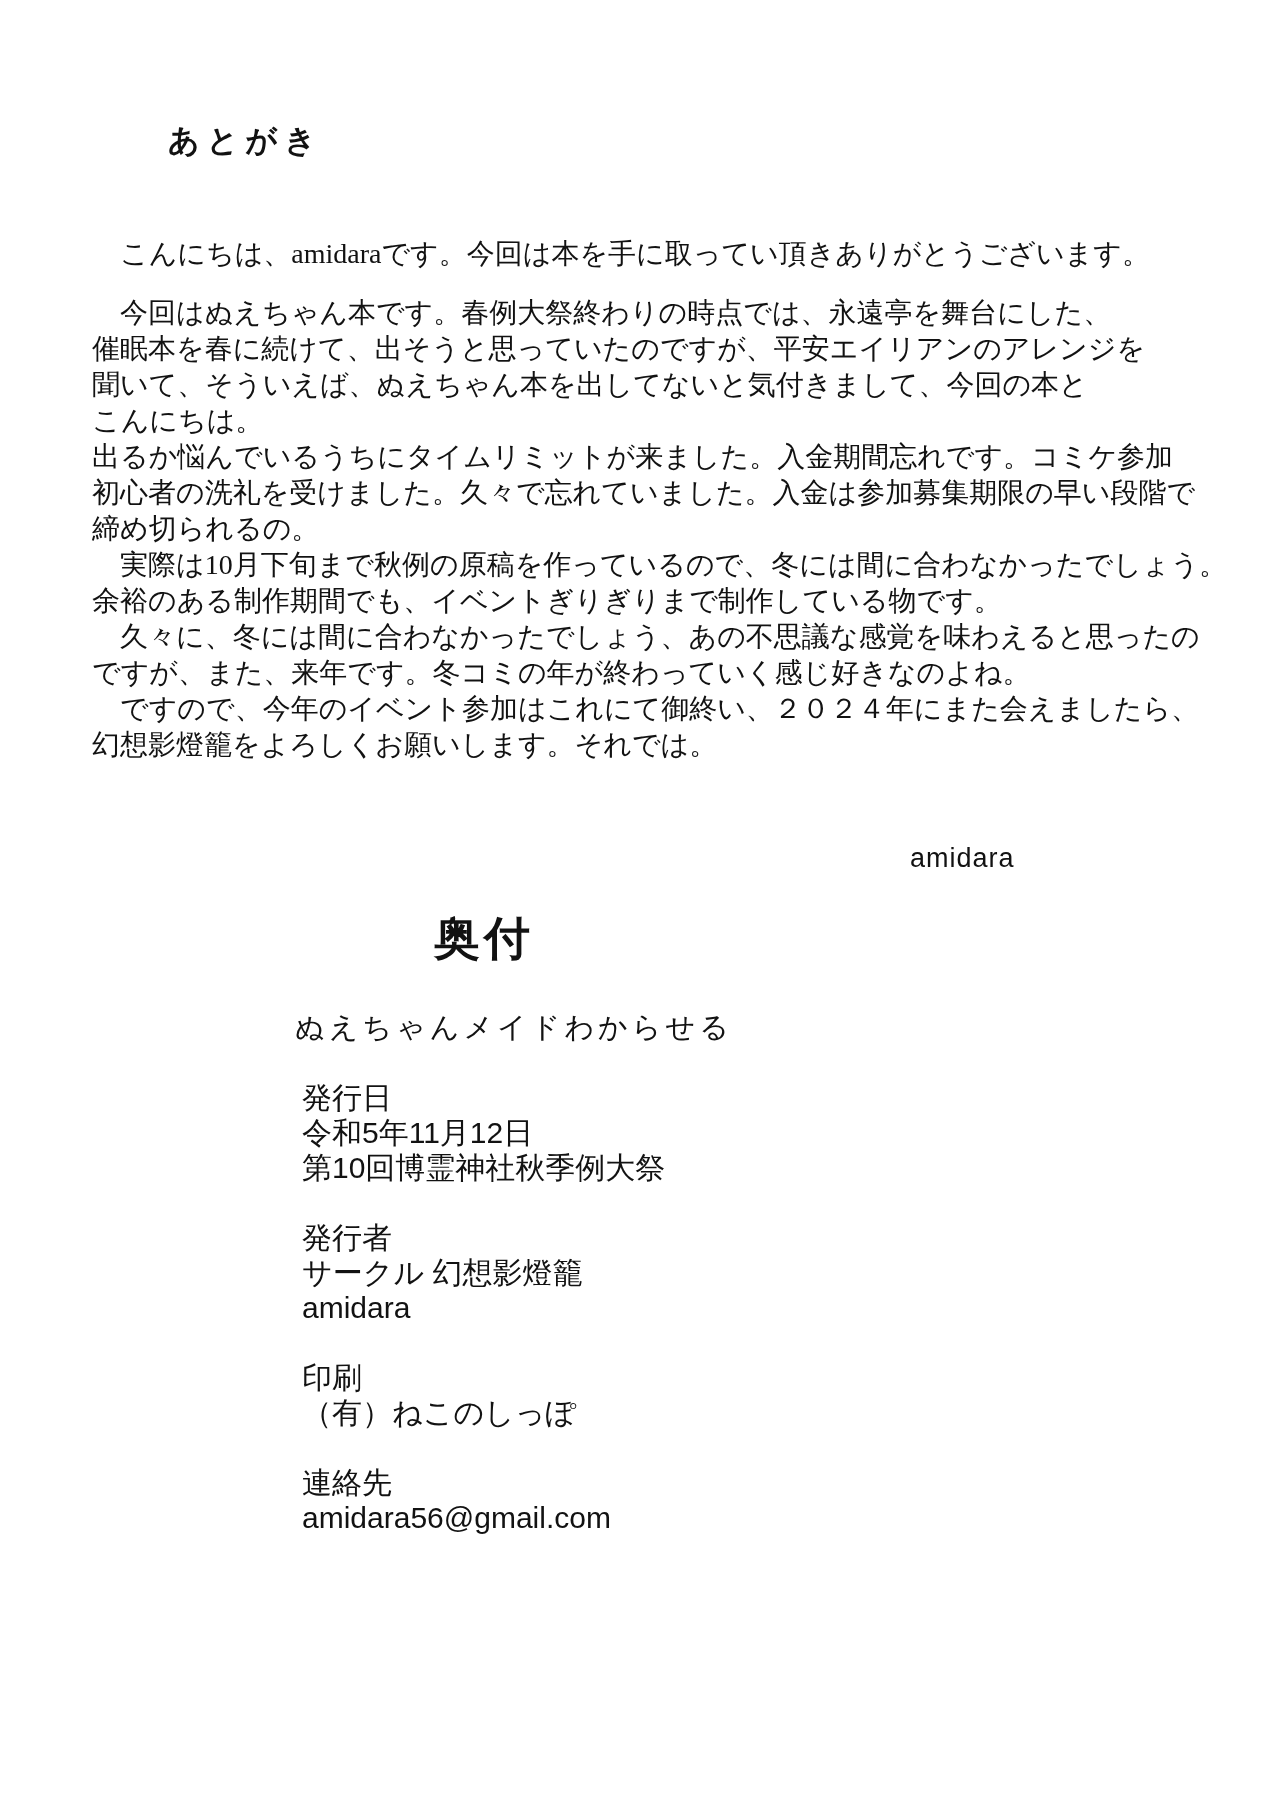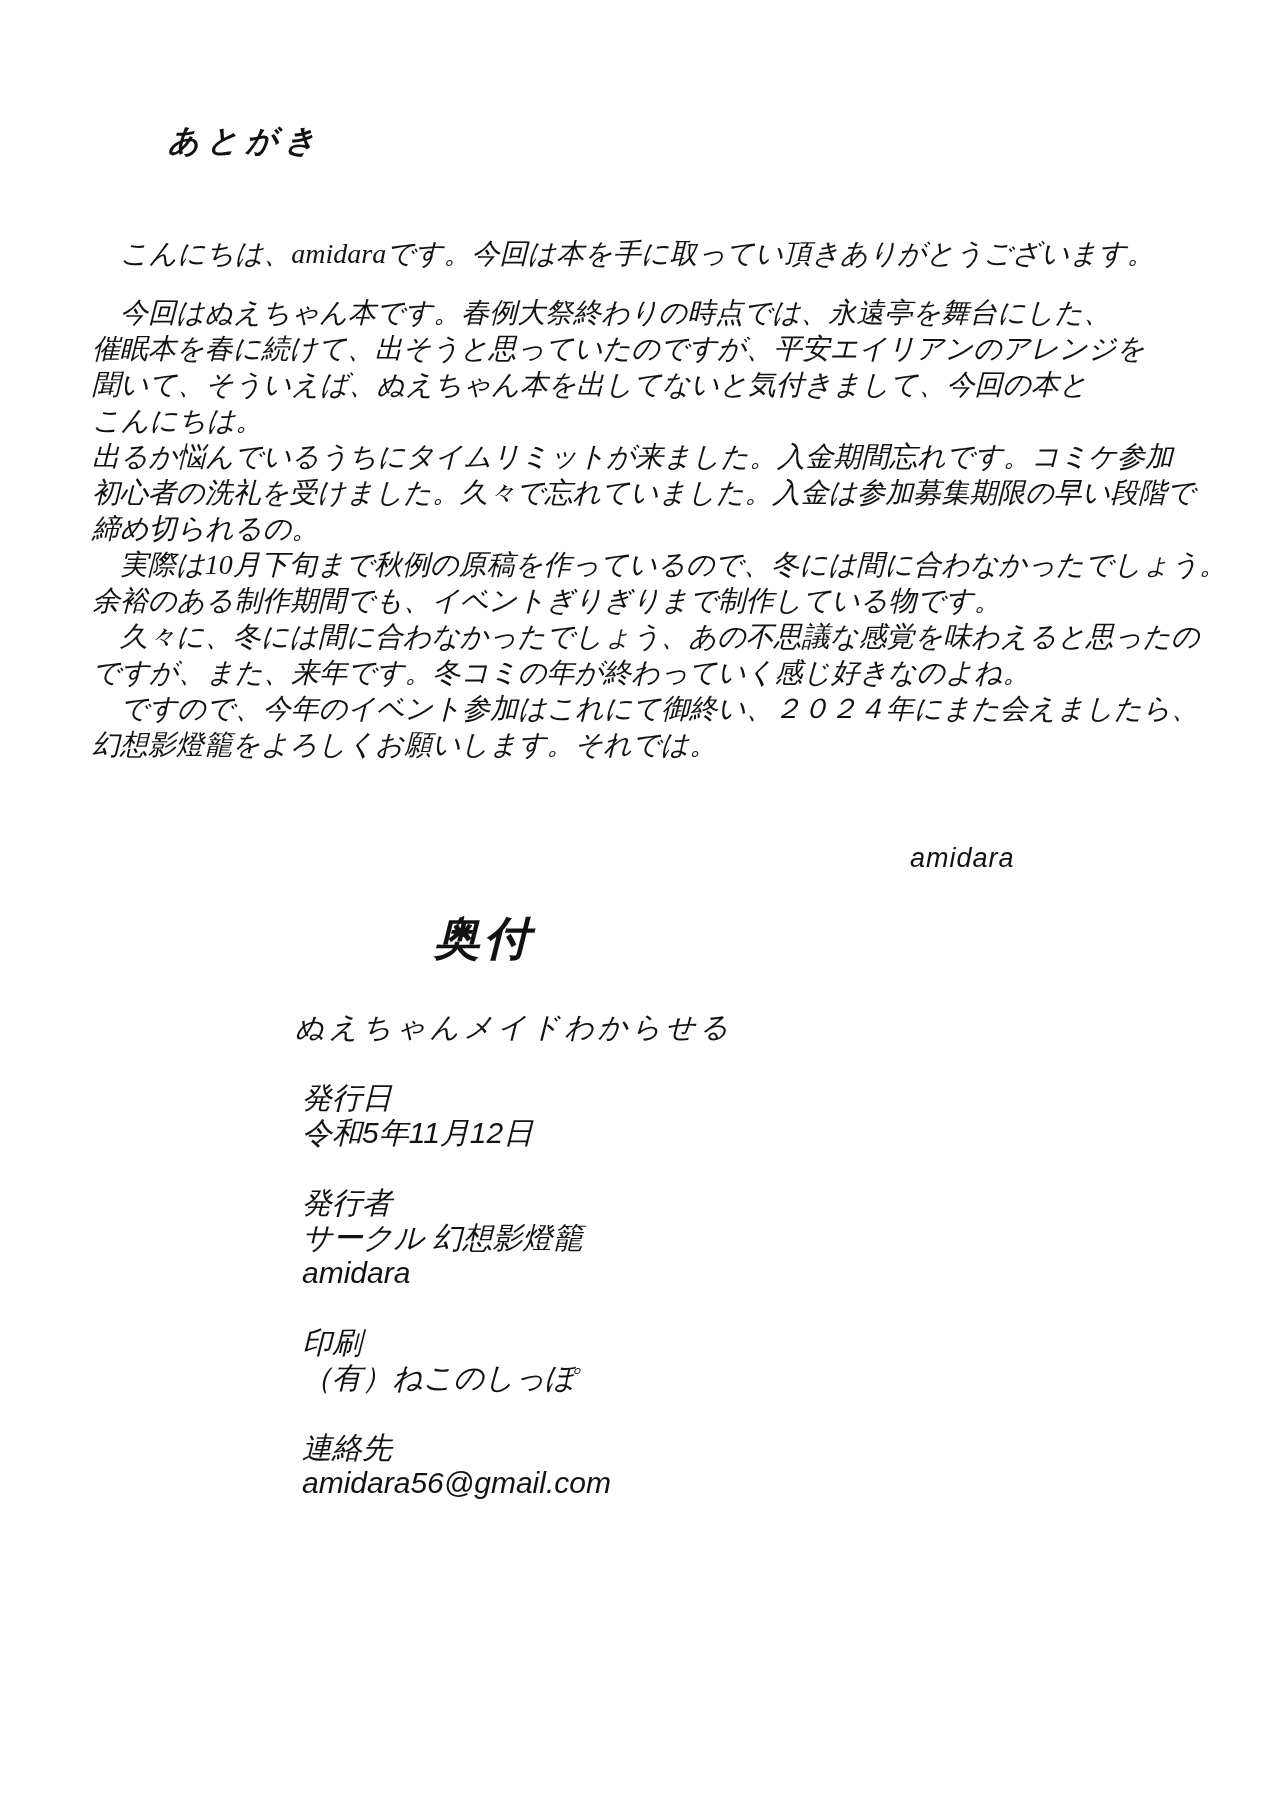--- a/index.html
+++ b/index.html
@@ -3,21 +3,20 @@
 <meta charset="utf-8">
 <style>
   html, body { margin: 0; padding: 0; background: #ffffff; }
   .page {
     position: relative;
     width: 1280px;
     height: 1554px;
     background: #ffffff;
     color: #121212;
     overflow: hidden;
-    font-style: italic;
   }
   .serif { font-family: "Liberation Serif", "DejaVu Serif", serif; }
   .sans  { font-family: "Liberation Sans", "DejaVu Sans", sans-serif; }
 
   .afterword-heading {
     position: absolute;
     left: 168px; top: 120px;
     font-size: 31px;
     font-weight: 600;
     letter-spacing: 7px;
@@ -117,20 +116,21 @@
   <div class="afterword-signature sans">amidara</div>
 
   <div class="colophon-heading serif">奥付</div>
 
   <div class="book-title serif">ぬえちゃんメイドわからせる</div>
 
   <div class="colophon-details sans">
     <div class="block">
       <span class="row">発行日</span>
       <span class="row">令和5年11月12日</span>
+      <span class="row">第10回博霊神社秋季例大祭</span>
     </div>
     <div class="block">
       <span class="row">発行者</span>
       <span class="row">サークル 幻想影燈籠</span>
       <span class="row">amidara</span>
     </div>
     <div class="block">
       <span class="row">印刷</span>
       <span class="row serif-row">（有）ねこのしっぽ</span>
     </div>

